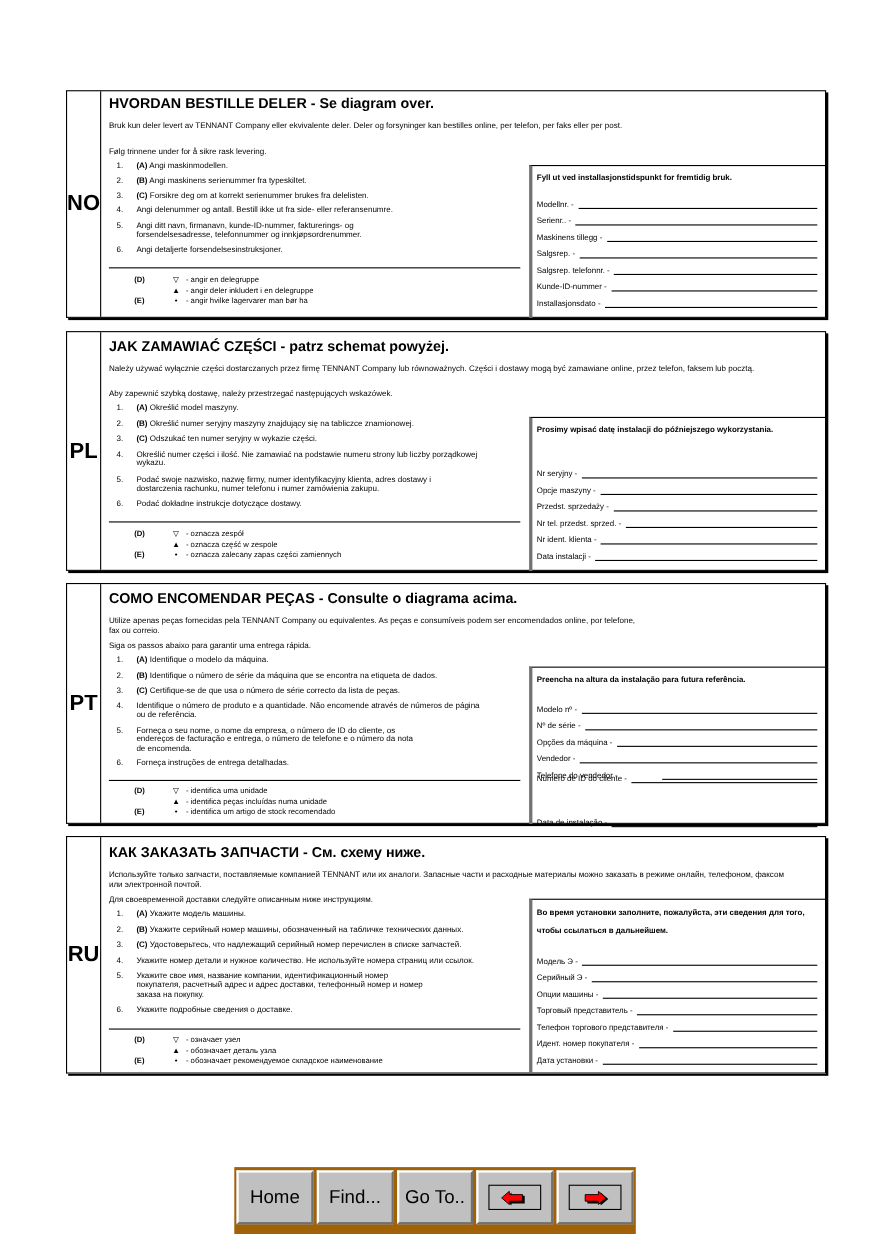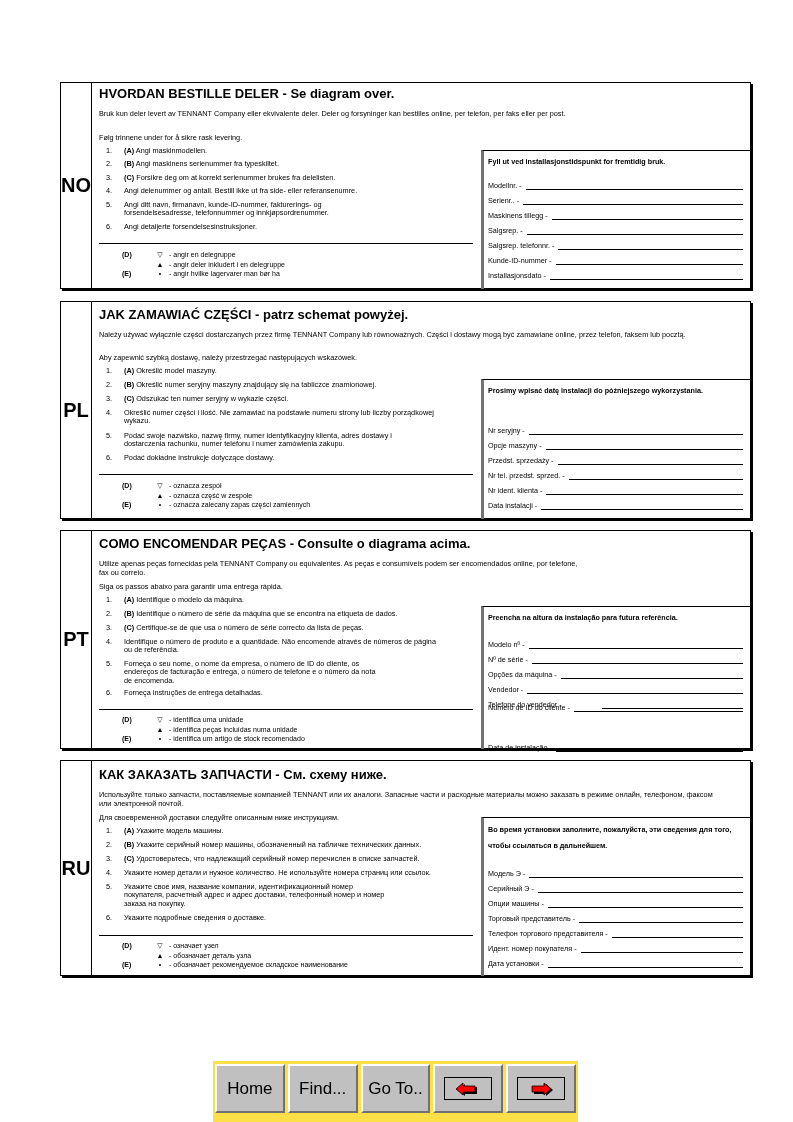--- a/index.html
+++ b/index.html
@@ -35,21 +35,21 @@
   .form-box {
     position: absolute; right: -1px; bottom: -1px; width: 270px;
     border-top: 1.5px solid #000; border-left: 3px solid #737373; box-sizing: border-box;
   }
   .form-title { position: absolute; left: 4px; top: 4px; right: 6px; font-size: 7.2px; font-weight: bold; line-height: 14px; }
   .form-field { position: absolute; left: 4px; right: 8px; height: 14px; font-size: 7.2px; display: flex; align-items: flex-end; }
   .form-field .lbl { white-space: nowrap; padding-right: 4px; line-height: 10px; }
   .form-field .line { flex: 1; border-bottom: 1px solid #000; height: 8px; margin-bottom: 1px; }
   .nav-bar {
     position: absolute; left: 213px; top: 1061px; width: 365px; height: 61px;
-    background: #fde047; display: flex; padding: 3px 2px; box-sizing: border-box; gap: 3px;
+    background: #a16207; display: flex; padding: 3px 2px; box-sizing: border-box; gap: 3px;
   }
   .nav-btn {
     flex: 1; background: #c0c0c0; border: 2px solid; border-color: #fff #707070 #707070 #fff;
     display: flex; align-items: center; justify-content: center;
     font-size: 17px; color: #000; box-sizing: border-box; margin-bottom: 6px;
   }
   .arrow-frame {
     width: 46px; height: 21px; border: 1px solid #000;
     display: flex; align-items: center; justify-content: center; background: #c0c0c0;
   }

